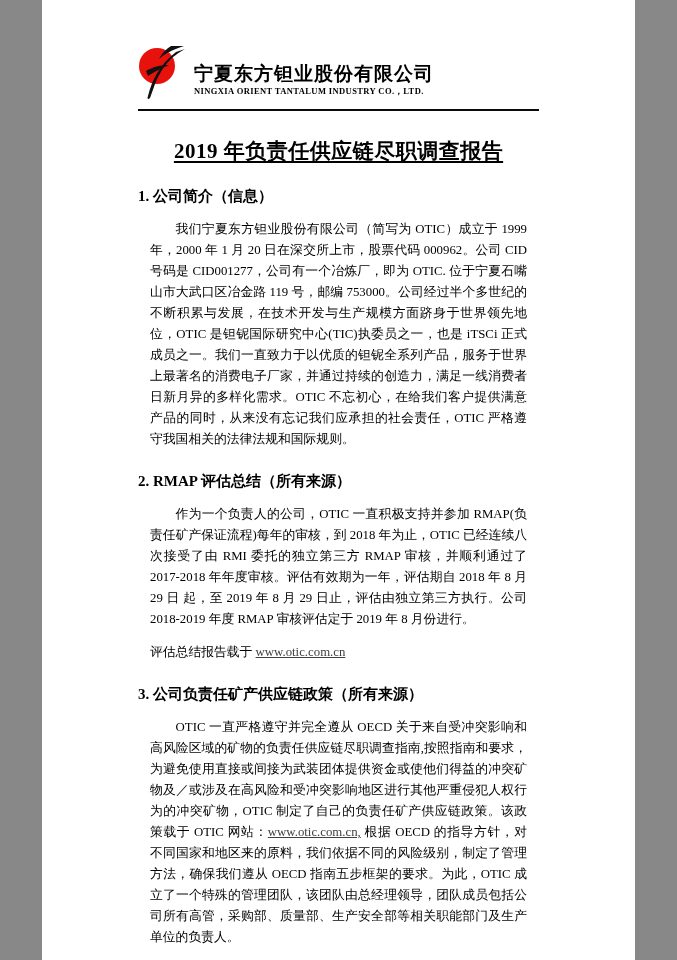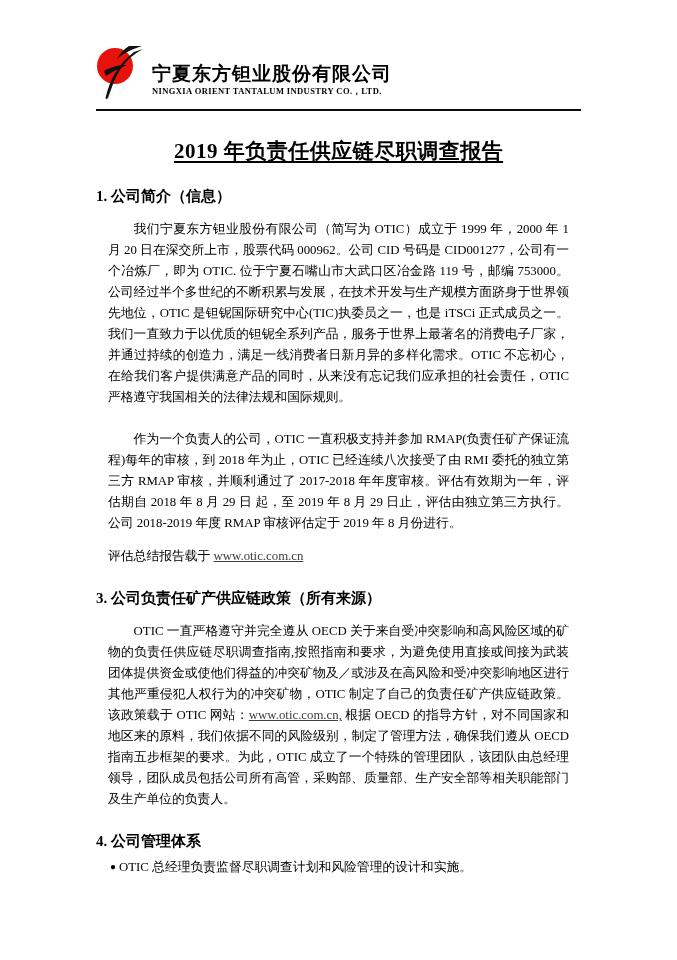--- a/index.html
+++ b/index.html
@@ -1,18 +1,18 @@
 <!DOCTYPE html>
 <html><head>
 <meta charset="utf-8">
 <style>
   html,body{margin:0;padding:0;background:#888;}
   .page{
     position:relative;
-    width:677px;height:960px;
+    width:593px;height:960px;
     margin:0 auto;
     background:#ffffff;
     box-sizing:border-box;
     padding:44px 96px 0 96px;
     font-family:"Liberation Serif","DejaVu Serif",serif;
     color:#000;
     overflow:hidden;
   }
   
   .logo-row{display:flex;align-items:flex-end;gap:6px;}
@@ -83,20 +83,21 @@
   <hr class="header-rule">
 
   <div class="doc-title">2019 年负责任供应链尽职调查报告</div>
 
   <div class="section">
     <h2 class="sec-heading">1. 公司简介（信息）</h2>
     <p class="body-text indent">我们宁夏东方钽业股份有限公司（简写为 OTIC）成立于 1999 年，2000 年 1 月 20 日在深交所上市，股票代码 000962。公司 CID 号码是 CID001277，公司有一个冶炼厂，即为 OTIC. 位于宁夏石嘴山市大武口区冶金路 119 号，邮编 753000。公司经过半个多世纪的不断积累与发展，在技术开发与生产规模方面跻身于世界领先地位，OTIC 是钽铌国际研究中心(TIC)执委员之一，也是 iTSCi 正式成员之一。我们一直致力于以优质的钽铌全系列产品，服务于世界上最著名的消费电子厂家，并通过持续的创造力，满足一线消费者日新月异的多样化需求。OTIC 不忘初心，在给我们客户提供满意产品的同时，从来没有忘记我们应承担的社会责任，OTIC 严格遵守我国相关的法律法规和国际规则。</p>
   </div>
 
   <div class="section">
+    <h2 class="sec-heading">2. RMAP 评估总结（所有来源）</h2>
     <p class="body-text indent">作为一个负责人的公司，OTIC 一直积极支持并参加 RMAP(负责任矿产保证流程)每年的审核，到 2018 年为止，OTIC 已经连续八次接受了由 RMI 委托的独立第三方 RMAP 审核，并顺利通过了 2017-2018 年年度审核。评估有效期为一年，评估期自 2018 年 8 月 29 日 起，至 2019 年 8 月 29 日止，评估由独立第三方执行。公司 2018-2019 年度 RMAP 审核评估定于 2019 年 8 月份进行。</p>
     <p class="body-text report-line"><span>评估总结报告载于 </span><a class="doc-link" href="#">www.otic.com.cn</a></p>
   </div>
 
   <div class="section">
     <h2 class="sec-heading">3. 公司负责任矿产供应链政策（所有来源）</h2>
     <p class="body-text indent"><span>OTIC 一直严格遵守并完全遵从 OECD 关于来自受冲突影响和高风险区域的矿物的负责任供应链尽职调查指南,按照指南和要求，为避免使用直接或间接为武装团体提供资金或使他们得益的冲突矿物及／或涉及在高风险和受冲突影响地区进行其他严重侵犯人权行为的冲突矿物，OTIC 制定了自己的负责任矿产供应链政策。该政策载于 OTIC 网站：</span><a class="doc-link" href="#">www.otic.com.cn,</a><span> 根据 OECD 的指导方针，对不同国家和地区来的原料，我们依据不同的风险级别，制定了管理方法，确保我们遵从 OECD 指南五步框架的要求。为此，OTIC 成立了一个特殊的管理团队，该团队由总经理领导，团队成员包括公司所有高管，采购部、质量部、生产安全部等相关职能部门及生产单位的负责人。</span></p>
   </div>
 
   <div class="section">

